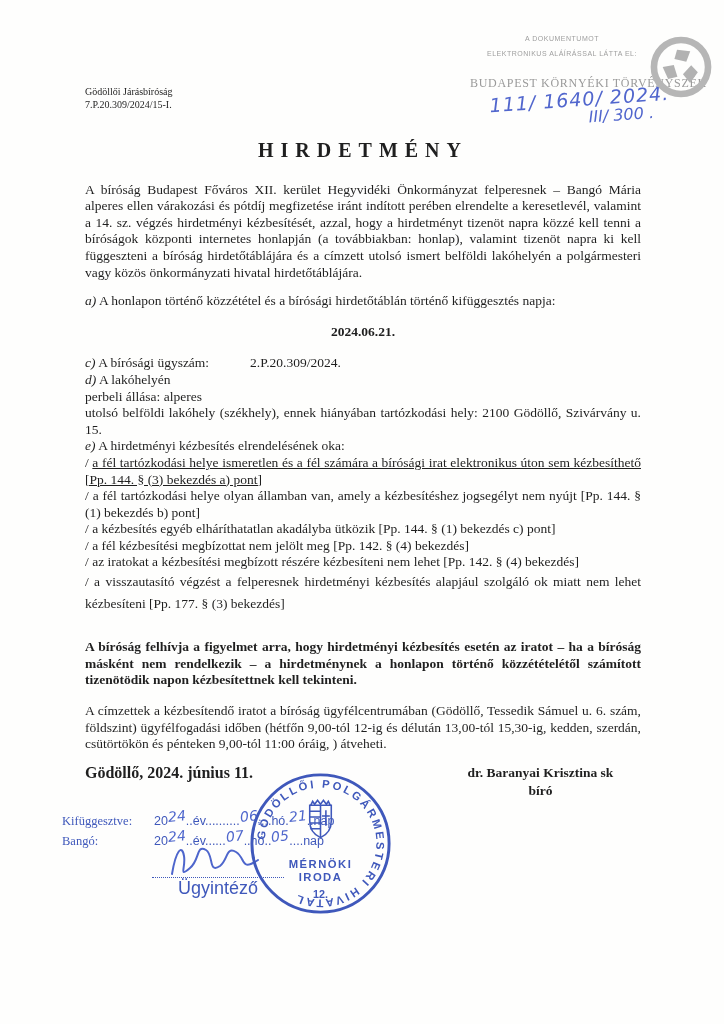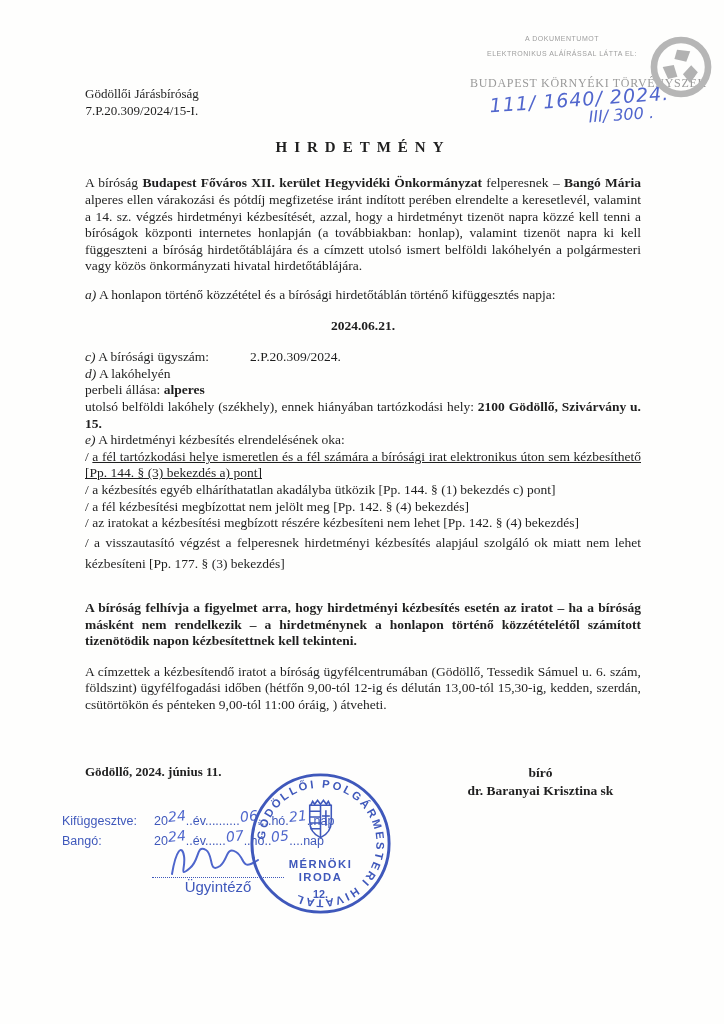--- a/index.html
+++ b/index.html
@@ -2,63 +2,63 @@
 <html><head>
 <meta charset="utf-8">
 <style>
   html,body { margin:0; padding:0; background:#ffffff; }
   .page {
     position:relative; width:724px; height:1024px; background:#fefefd;
     font-family:"Liberation Serif", serif; color:#1f1f1f; overflow:hidden;
   }
 
   
-  .hdr-left { position:absolute; left:85px; top:86px; font-size:13px; line-height:1.28;text-align:center; }
+  .hdr-left { position:absolute; left:85px; top:86px; font-size:10px; line-height:1.28; }
   .esign-note { position:absolute; left:472px; top:32px; width:180px; text-align:center;
     font-size:7px; letter-spacing:.5px; color:#9e9e9e; line-height:2.1;
     font-family:"Liberation Sans", sans-serif; }
   .regional-court { position:absolute; left:470px; top:76px; font-size:12px;
     color:#9a9a9a; letter-spacing:.7px; white-space:nowrap; }
   .hw-ref { position:absolute; left:490px; top:88px; transform:rotate(-4deg);
     color:#5166cd; font-family:"DejaVu Sans", sans-serif; font-style:italic; }
   .hw-ref .l1 { font-size:19px; letter-spacing:1px; }
   .hw-ref .l2 { font-size:16px; margin-left:98px; margin-top:-2px; }
   .logo { position:absolute; left:648px; top:34px; width:66px; height:66px; }
 
   
   .main { position:absolute; left:85px; top:138px; width:556px; font-size:13.5px; line-height:1.23; }
-  .doc-title { text-align:center; font-weight:bold; font-size:15px; letter-spacing:7px;
+  .doc-title { text-align:center; font-weight:bold; font-size:20px; letter-spacing:7px;
     margin:0 0 19px 0; }
   .para { text-align:justify; margin:0; }
   .intro { margin-bottom:8px; }
-  .b { font-weight:bold; }
+  .b { font-weight:normal; }
   .it { font-style:italic; }
   .item-a { margin-top:12px; margin-bottom:14px; }
   .pub-date { text-align:center; font-weight:bold; margin:0 0 15px 0; }
   .kv { display:flex; }
   .kv .k { width:165px; flex:0 0 165px; }
   .reason { margin:0; text-align:justify; }
   .reason .sel { text-decoration:underline; }
   .reason-last { line-height:1.6; }
   .warning { font-weight:bold; margin-top:25px; }
   .pickup { margin-top:14px; }
 
   
-  .place-date { position:absolute; left:85px; top:764px; font-weight:bold; font-size:13px; }
+  .place-date { position:absolute; left:85px; top:764px; font-weight:bold; font-size:16px; }
   .judge { position:absolute; left:448px; top:764px; width:185px; text-align:center;
     font-weight:bold; font-size:13.5px; line-height:1.3; }
 
   .posting { position:absolute; left:62px; top:810px; color:#3f58bb;
     font-family:"Liberation Sans", sans-serif; font-size:12.5px; line-height:1.45; white-space:nowrap; }
-  .posting .lbl { display:inline-block; width:92px; }
+  .posting .lbl { display:inline-block; width:92px;font-family:Liberation Serif, serif; }
   .hw { font-family:"DejaVu Sans", sans-serif; font-style:italic; color:#4e66cc;
     font-size:14px; display:inline-block; position:relative; top:-4px; transform:rotate(-6deg); }
 
   .sig-block { position:absolute; left:148px; top:838px; width:140px; text-align:center;
-    color:#3f58bb; font-family:"Liberation Sans", sans-serif; font-size:15px; }
+    color:#3f58bb; font-family:"Liberation Sans", sans-serif; font-size:18px; }
   .sig-line { border-top:1.6px dotted #3f58bb; width:132px; margin:0 auto; }
   .sig-svg { display:block; margin:0 auto -3px auto; }
 
   .stamp { position:absolute; left:247px; top:770px; width:147px; height:147px; }
   .stamp text { fill:#3f58bb; font-family:"Liberation Sans", sans-serif; font-weight:bold; }
 </style>
 </head>
 <body>
 
 <div class="page">
@@ -108,35 +108,36 @@
     <p class="para"><span class="it">d)</span><span> A lakóhelyén</span></p>
 
 
     <p class="para"><span>perbeli állása: </span><span class="b">alperes</span></p>
 
     <p class="para"><span>utolsó belföldi lakóhely (székhely), ennek hiányában tartózkodási hely: </span><span class="b">2100 Gödöllő, Szivárvány u. 15.</span></p>
 
     <p class="para"><span class="it">e)</span><span> A hirdetményi kézbesítés elrendelésének oka:</span></p>
 
     <p class="reason"><span>/ </span><span class="sel">a fél tartózkodási helye ismeretlen és a fél számára a bírósági irat elektronikus úton sem kézbesíthető [Pp. 144. § (3) bekezdés a) pont]</span></p>
+    <p class="reason"><span>/ </span><span>a fél tartózkodási helye olyan államban van, amely a kézbesítéshez jogsegélyt nem nyújt [Pp. 144. § (1) bekezdés b) pont]</span></p>
     <p class="reason"><span>/ </span><span>a kézbesítés egyéb elháríthatatlan akadályba ütközik [Pp. 144. § (1) bekezdés c) pont]</span></p>
     <p class="reason"><span>/ </span><span>a fél kézbesítési megbízottat nem jelölt meg [Pp. 142. § (4) bekezdés]</span></p>
     <p class="reason"><span>/ </span><span>az iratokat a kézbesítési megbízott részére kézbesíteni nem lehet [Pp. 142. § (4) bekezdés]</span></p>
     <p class="reason reason-last"><span>/ </span><span>a visszautasító végzést a felperesnek hirdetményi kézbesítés alapjául szolgáló ok miatt nem lehet kézbesíteni [Pp. 177. § (3) bekezdés]</span></p>
 
     <p class="para warning">A bíróság felhívja a figyelmet arra, hogy hirdetményi kézbesítés esetén az iratot – ha a bíróság másként nem rendelkezik – a hirdetménynek a honlapon történő közzétételétől számított tizenötödik napon kézbesítettnek kell tekinteni.</p>
 
     <p class="para pickup">A címzettek a kézbesítendő iratot a bíróság ügyfélcentrumában (Gödöllő, Tessedik Sámuel u. 6. szám, földszint) ügyfélfogadási időben (hétfőn 9,00-tól 12-ig és délután 13,00-tól 15,30-ig, kedden, szerdán, csütörtökön és pénteken 9,00-tól 11:00 óráig, ) átveheti.</p>
   </div>
 
   <div class="place-date">Gödöllő, 2024. június 11.</div>
 
   <div class="judge">
+    <div>dr. Baranyai Krisztina sk</div>
     <div>bíró</div>
-    <div>dr. Baranyai Krisztina sk</div>
   </div>
 
   <div class="posting">
     <div>
       <span class="lbl">Kifüggesztve:</span><span>20</span><span class="hw">24</span><span>..év..........</span><span class="hw">06</span><span>....hó.</span><span class="hw">21</span><span>..nap</span>
     </div>
     <div>
       <span class="lbl">Bangó:</span><span>20</span><span class="hw">24</span><span>..év......</span><span class="hw">07</span><span>..hó..</span><span class="hw">05</span><span>....nap</span>
     </div>
   </div>

